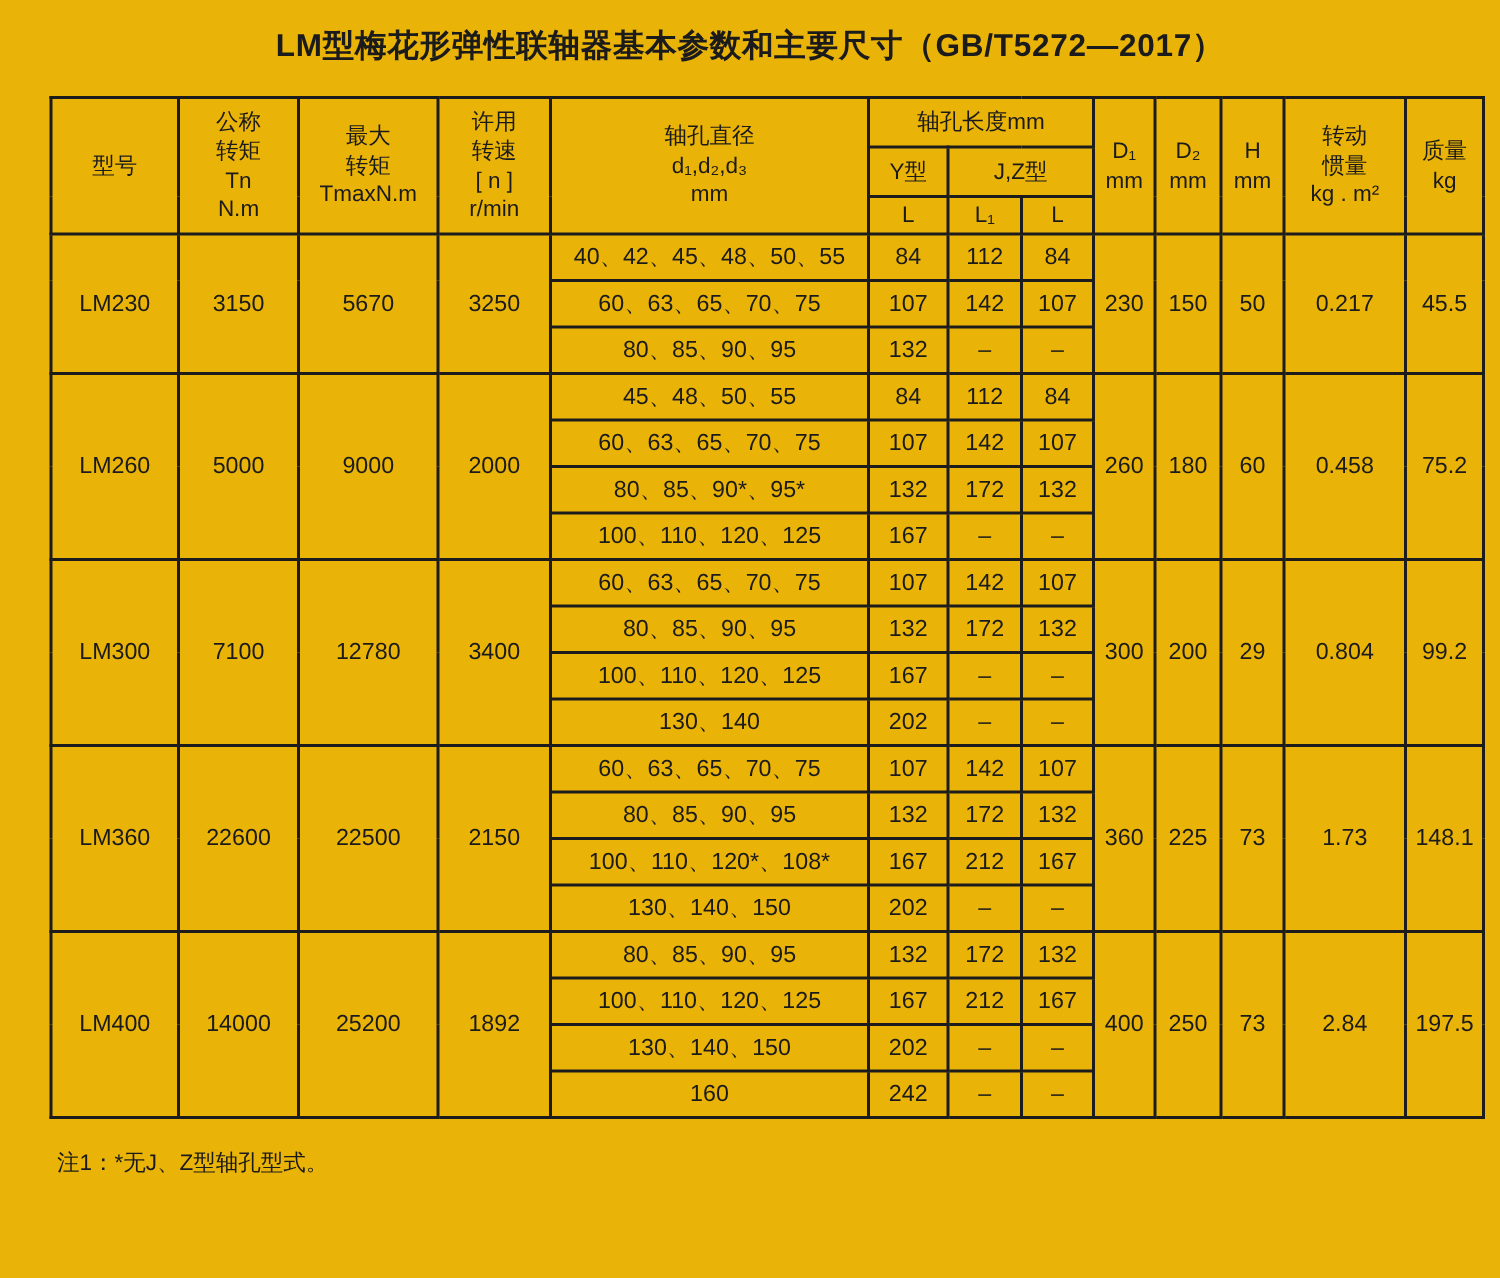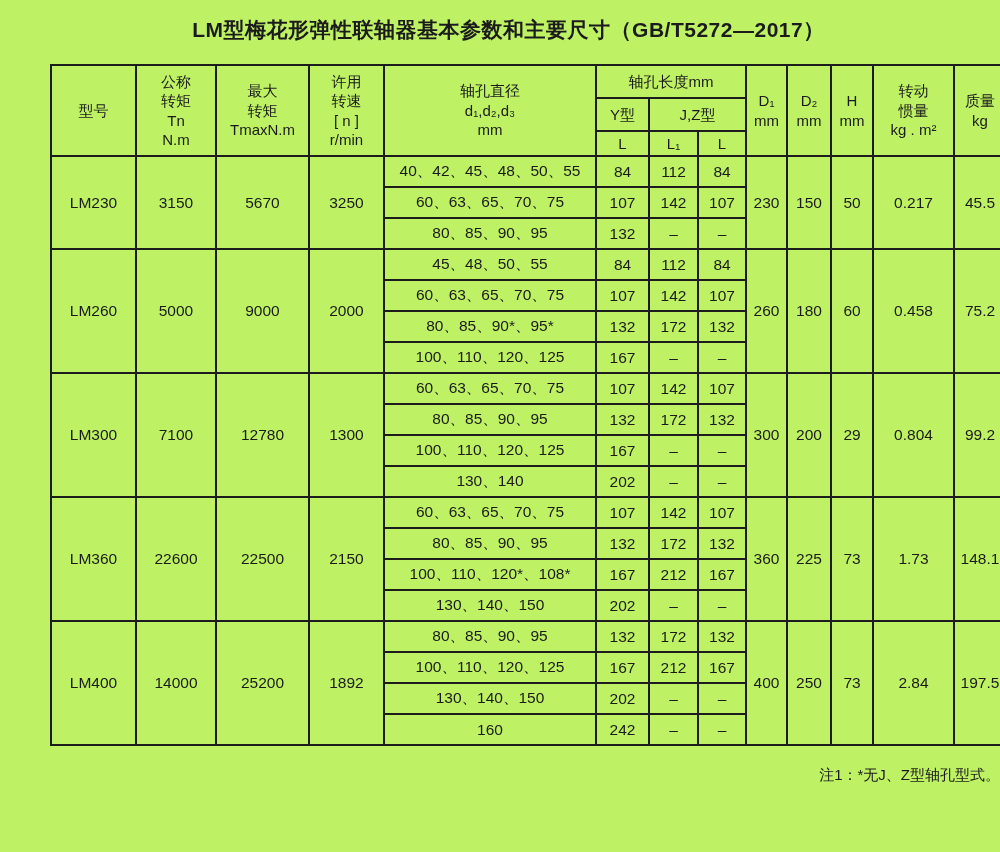--- a/index.html
+++ b/index.html
@@ -6,23 +6,22 @@
     margin: 0;
     padding: 0;
     background: #ffffff;
     color: #1b1b1b;
     font-family: "Liberation Sans", "DejaVu Sans", sans-serif;
   }
   .page {
     width: 1000px;
     height: 852px;
     box-sizing: border-box;
-    background: #bef264;
+    background: #eab308;
     padding-top: 16px;
-    padding-left: 17px;
   }
   .title {
     text-align: center;
     font-size: 21px;
     font-weight: bold;
     letter-spacing: 0.5px;
     margin: 0 0 20px 0;
   }
   table.spec {
     border-collapse: collapse;
@@ -50,21 +49,20 @@
     font-size: 15.5px;
     height: 29px;
     white-space: nowrap;
   }
   .notes {
     margin: 20px 0 0 38px;
     font-size: 15px;
   }
   .note-line {
     margin: 0 0 11px 0;
-    text-align: right;
   }
 </style>
 </head>
 <body>
 
 <div class="page">
 
   <h1 class="title">LM型梅花形弹性联轴器基本参数和主要尺寸（GB/T5272—2017）</h1>
 
   <table class="spec">
@@ -181,21 +179,21 @@
         <tr>
           <td>100、110、120、125</td>
           <td>167</td>
           <td>–</td>
           <td>–</td>
         </tr>
         <tr>
           <td rowspan="4">LM300</td>
           <td rowspan="4">7100</td>
           <td rowspan="4">12780</td>
-          <td rowspan="4">1300</td>
+          <td rowspan="4">3400</td>
           <td>60、63、65、70、75</td>
           <td>107</td>
           <td>142</td>
           <td>107</td>
           <td rowspan="4">300</td>
           <td rowspan="4">200</td>
           <td rowspan="4">29</td>
           <td rowspan="4">0.804</td>
           <td rowspan="4">99.2</td>
         </tr>

